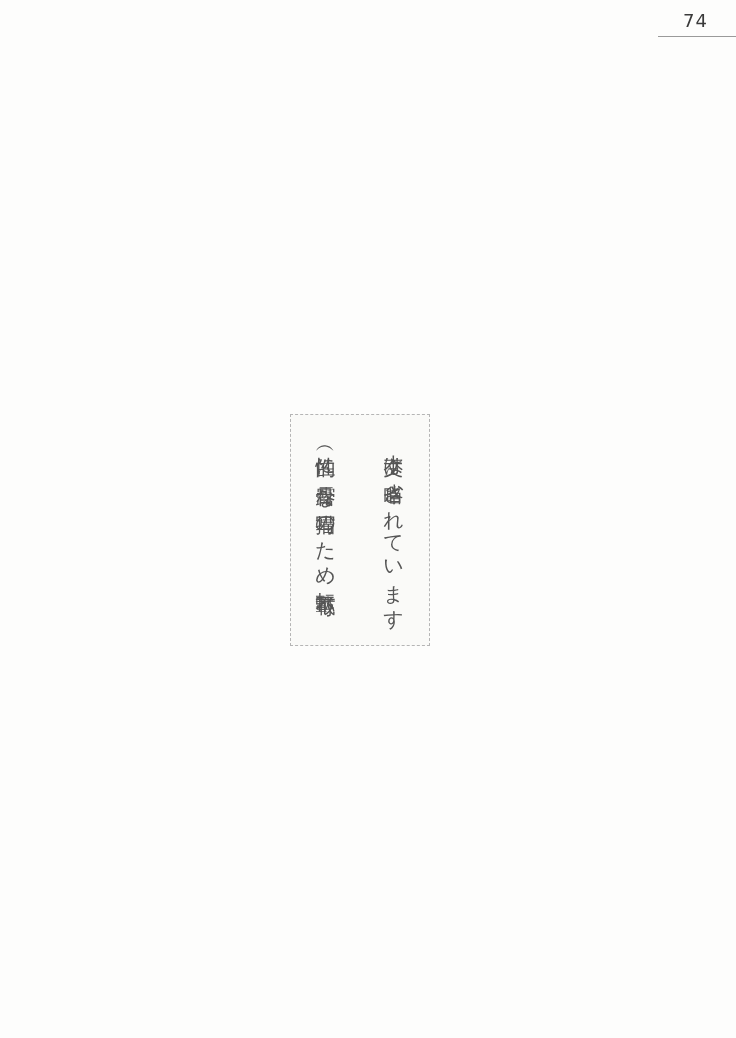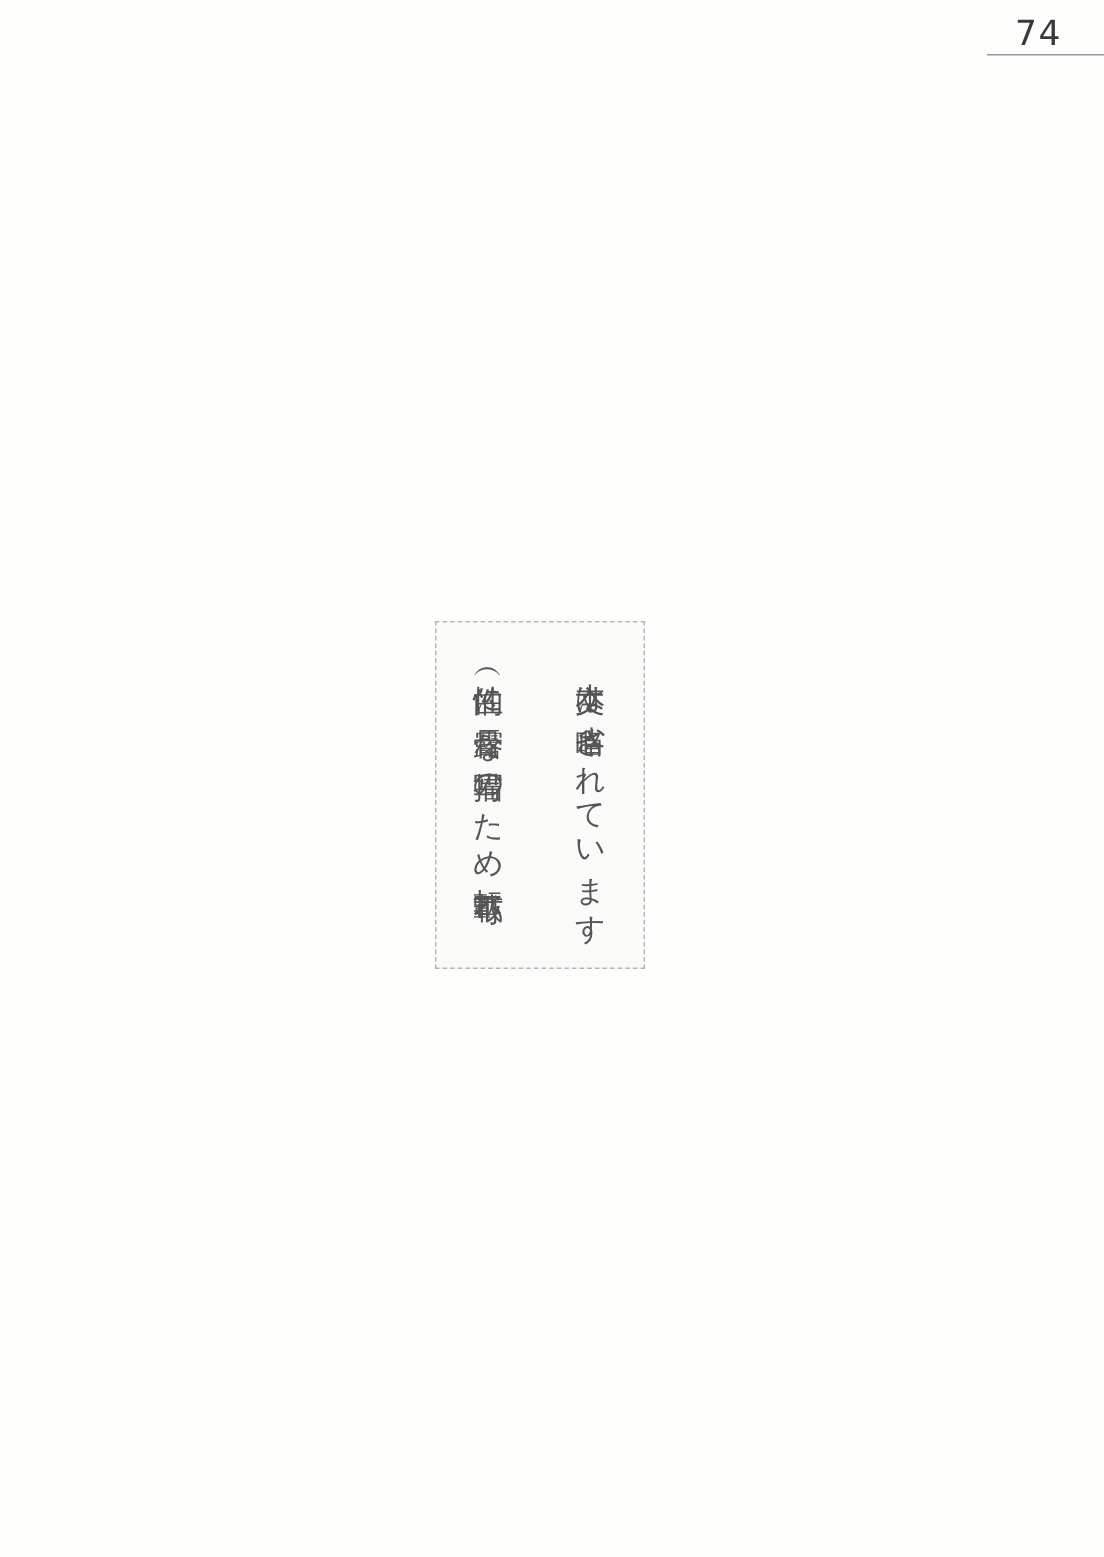--- a/index.html
+++ b/index.html
@@ -13,21 +13,21 @@
     background: #fdfdfc;
     overflow: hidden;
     font-family: "DejaVu Serif", "Liberation Serif", serif;
     color: #1c1c1c;
   }
   .page-number {
     position: absolute;
     top: 10px;
     right: 28px;
     font-family: "DejaVu Sans", "Liberation Sans", sans-serif;
-    font-size: 23px;
+    font-size: 18px;
     color: #3a3a3a;
     letter-spacing: 1px;
   }
   .page-number-rule {
     position: absolute;
     top: 36px;
     right: 0;
     width: 78px;
     height: 1px;
     background: #9a9a9a;

